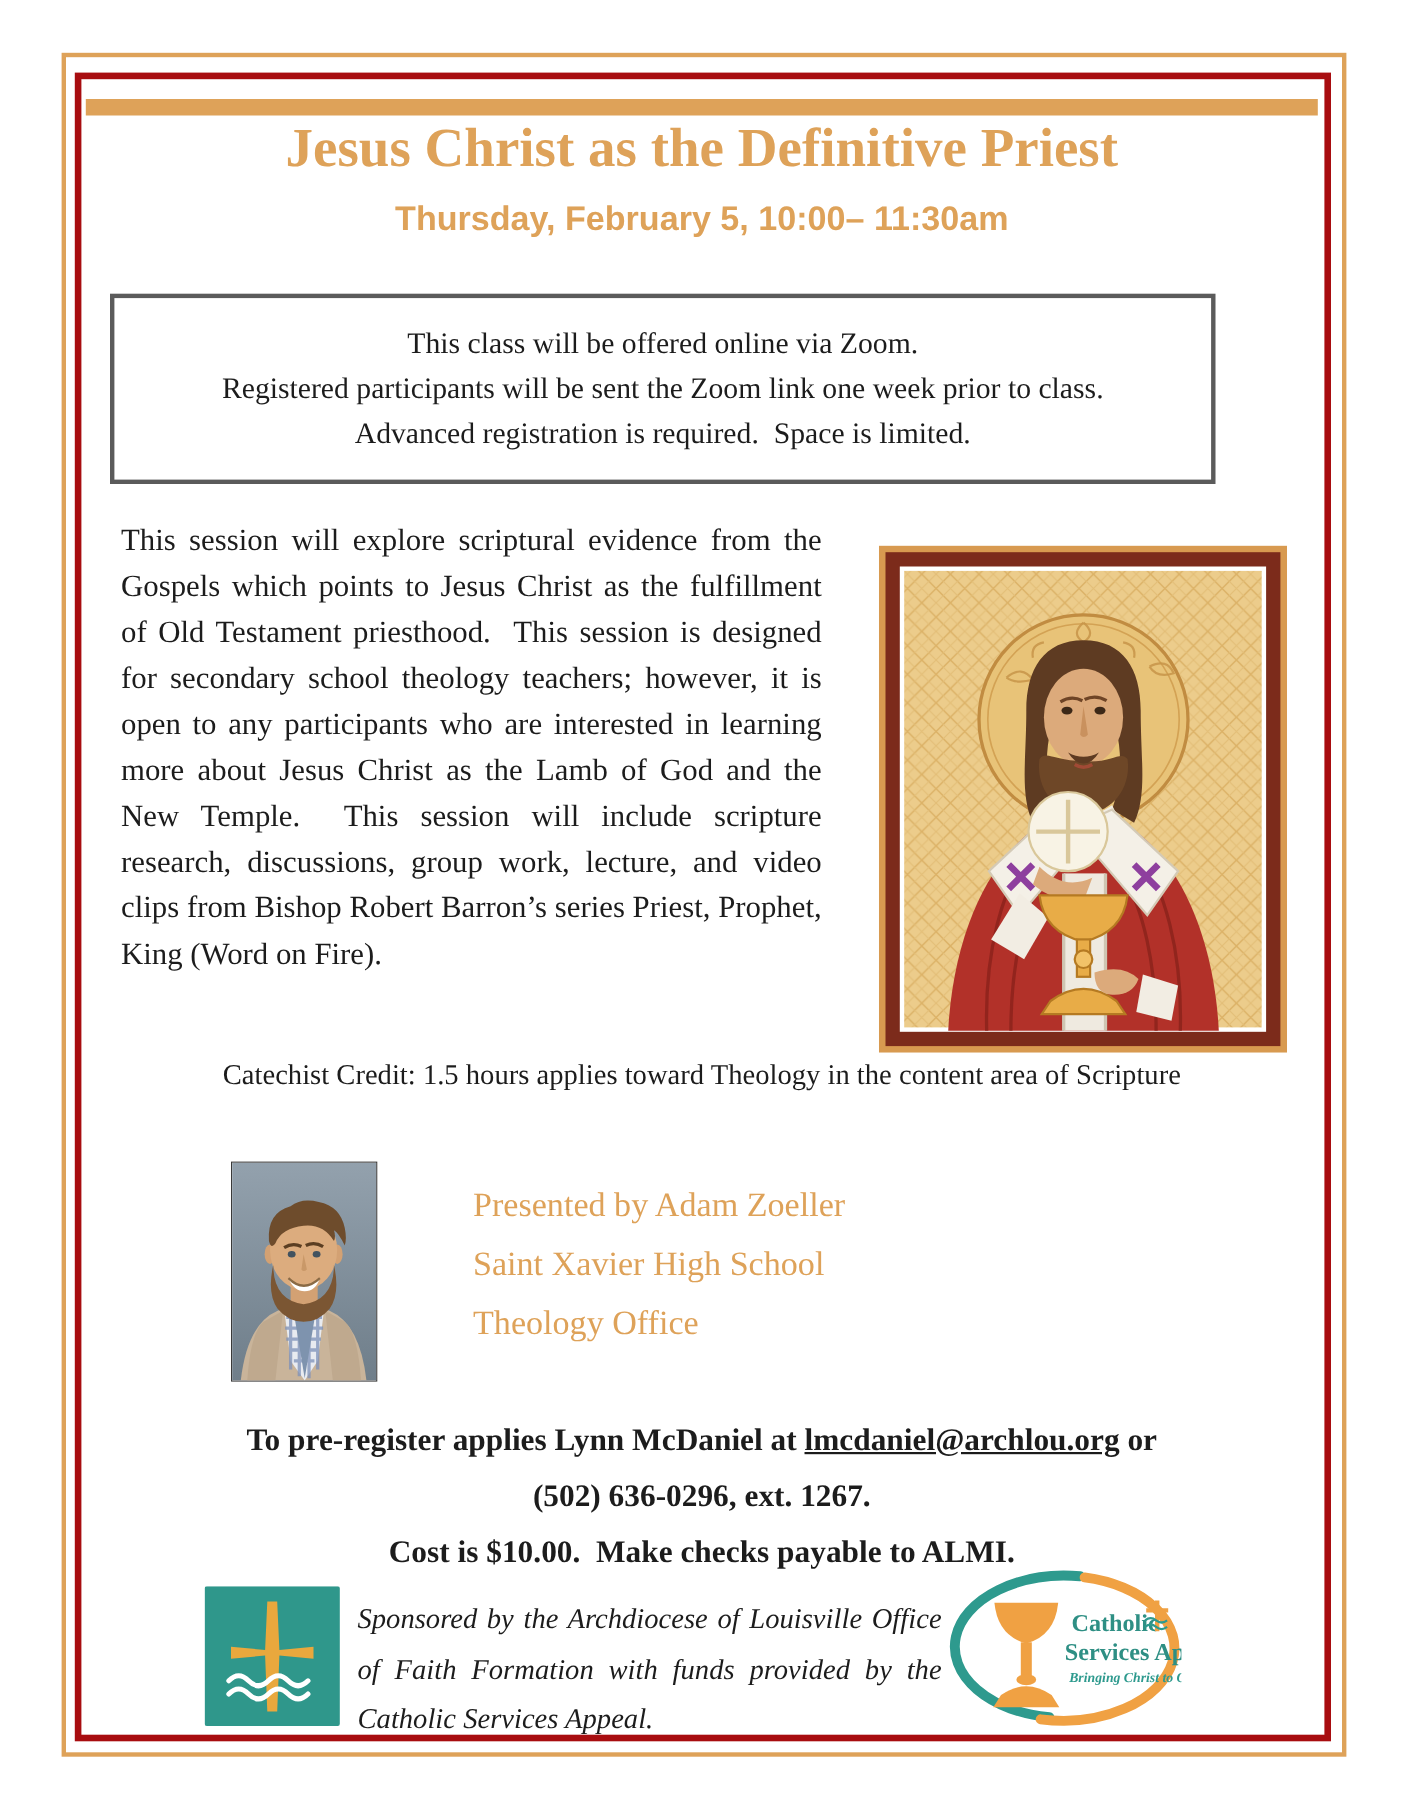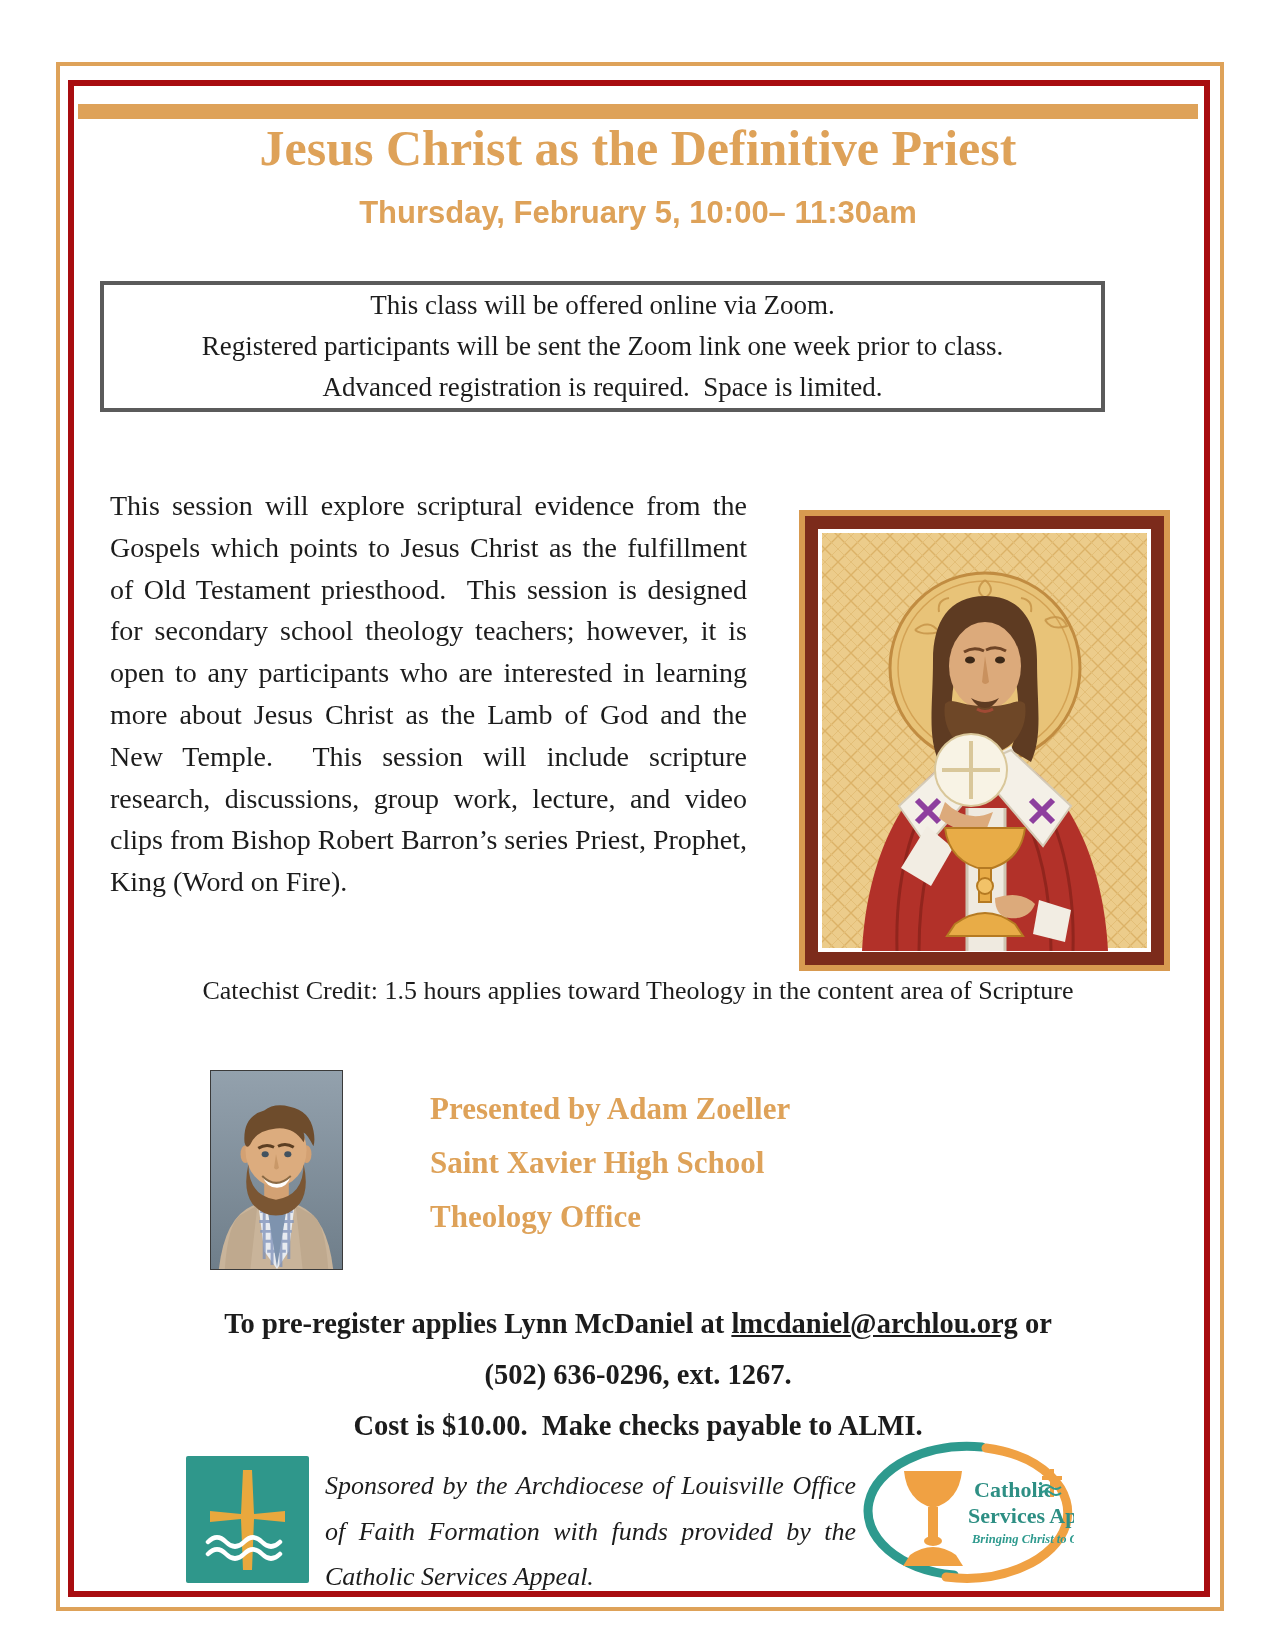--- a/index.html
+++ b/index.html
@@ -1,29 +1,29 @@
 <!DOCTYPE html>
 <html style="--accent-gold: #DEA259; --border-red: #A80D10; --box-border-gray: #5B5B5B; --icon-frame-maroon: #7C2B1B; --teal: #2F978B; --csa-orange: #F0A143; --text-black: #1C1C1C;"><head>
 <meta charset="utf-8">
 <style>
   html,body{margin:0;padding:0;width:1275px;height:1650px;background:#ffffff;overflow:hidden;}
   body{position:relative;font-family:"Liberation Serif",serif;color:var(--text-black,#1c1c1c);}
-  .abs{position:absolute;margin-top:14px;}
+  .abs{position:absolute;}
   .frame-outer{left:56px;top:48px;width:1160px;height:1541px;border:4px solid var(--accent-gold,#DEA259);}
   .frame-inner{left:68px;top:66px;width:1130px;height:1505px;border:6px solid var(--border-red,#A80D10);}
   .accent-bar{left:78px;top:90px;width:1120px;height:15px;background:var(--accent-gold,#DEA259);}
   .page-title{left:74px;top:104px;width:1128px;text-align:center;font-weight:bold;font-size:50px;line-height:60px;color:var(--accent-gold,#DEA259);}
   .page-subtitle{left:74px;top:180px;width:1128px;text-align:center;font-weight:bold;font-size:31px;line-height:38px;color:var(--accent-gold,#DEA259);font-family:"Liberation Sans",sans-serif;}
-  .notice-box{left:100px;top:267px;width:981px;border:4px solid var(--box-border-gray,#5B5B5B);padding:0 8px;text-align:center;font-size:27px;line-height:41px;background:#fff;}
+  .notice-box{left:100px;top:267px;width:981px;border:4px solid var(--box-border-gray,#5B5B5B);padding:21px 8px;text-align:center;font-size:27px;line-height:41px;background:#fff;}
   .notice-line{white-space:pre-wrap;}
   .description{left:110px;top:471px;width:637px;font-size:28px;line-height:41.8px;text-align:justify;white-space:pre-wrap;}
   .jesus-icon{left:799px;top:496px;width:371px;height:461px;}
   .credit-line{left:74px;top:962px;width:1128px;text-align:center;font-size:26px;white-space:pre-wrap;}
   .presenter-photo{left:210px;top:1056px;width:133px;height:200px;border:1px solid #3a3a3a;box-sizing:border-box;}
-  .presenter-block{left:430px;top:1068px;width:600px;font-size:31px;font-weight:bold;line-height:54px;color:var(--accent-gold,#DEA259);}
+  .presenter-block{left:430px;top:1068px;width:600px;font-size:31px;font-weight:normal;line-height:54px;color:var(--accent-gold,#DEA259);}
   .registration{left:74px;top:1284px;width:1128px;text-align:center;font-weight:bold;font-size:28.5px;line-height:51px;}
   .registration .reg-line{white-space:pre-wrap;}
   .email-link{color:inherit;cursor:pointer;white-space:pre-wrap;}
   .sponsor-logo{left:186px;top:1442px;width:123px;height:127px;}
   .sponsor-text{left:325px;top:1449px;width:531px;font-size:26px;line-height:45.5px;text-align:justify;white-space:pre-wrap;font-style:italic;}
   .csa-logo{left:862px;top:1423px;width:212px;height:150px;}
   svg{display:block;width:100%;height:100%;}
   .svg-text-bold{font-family:"Liberation Serif",serif;font-weight:bold;}
   .svg-text-italic{font-family:"Liberation Serif",serif;font-style:italic;font-weight:bold;}
 </style>

